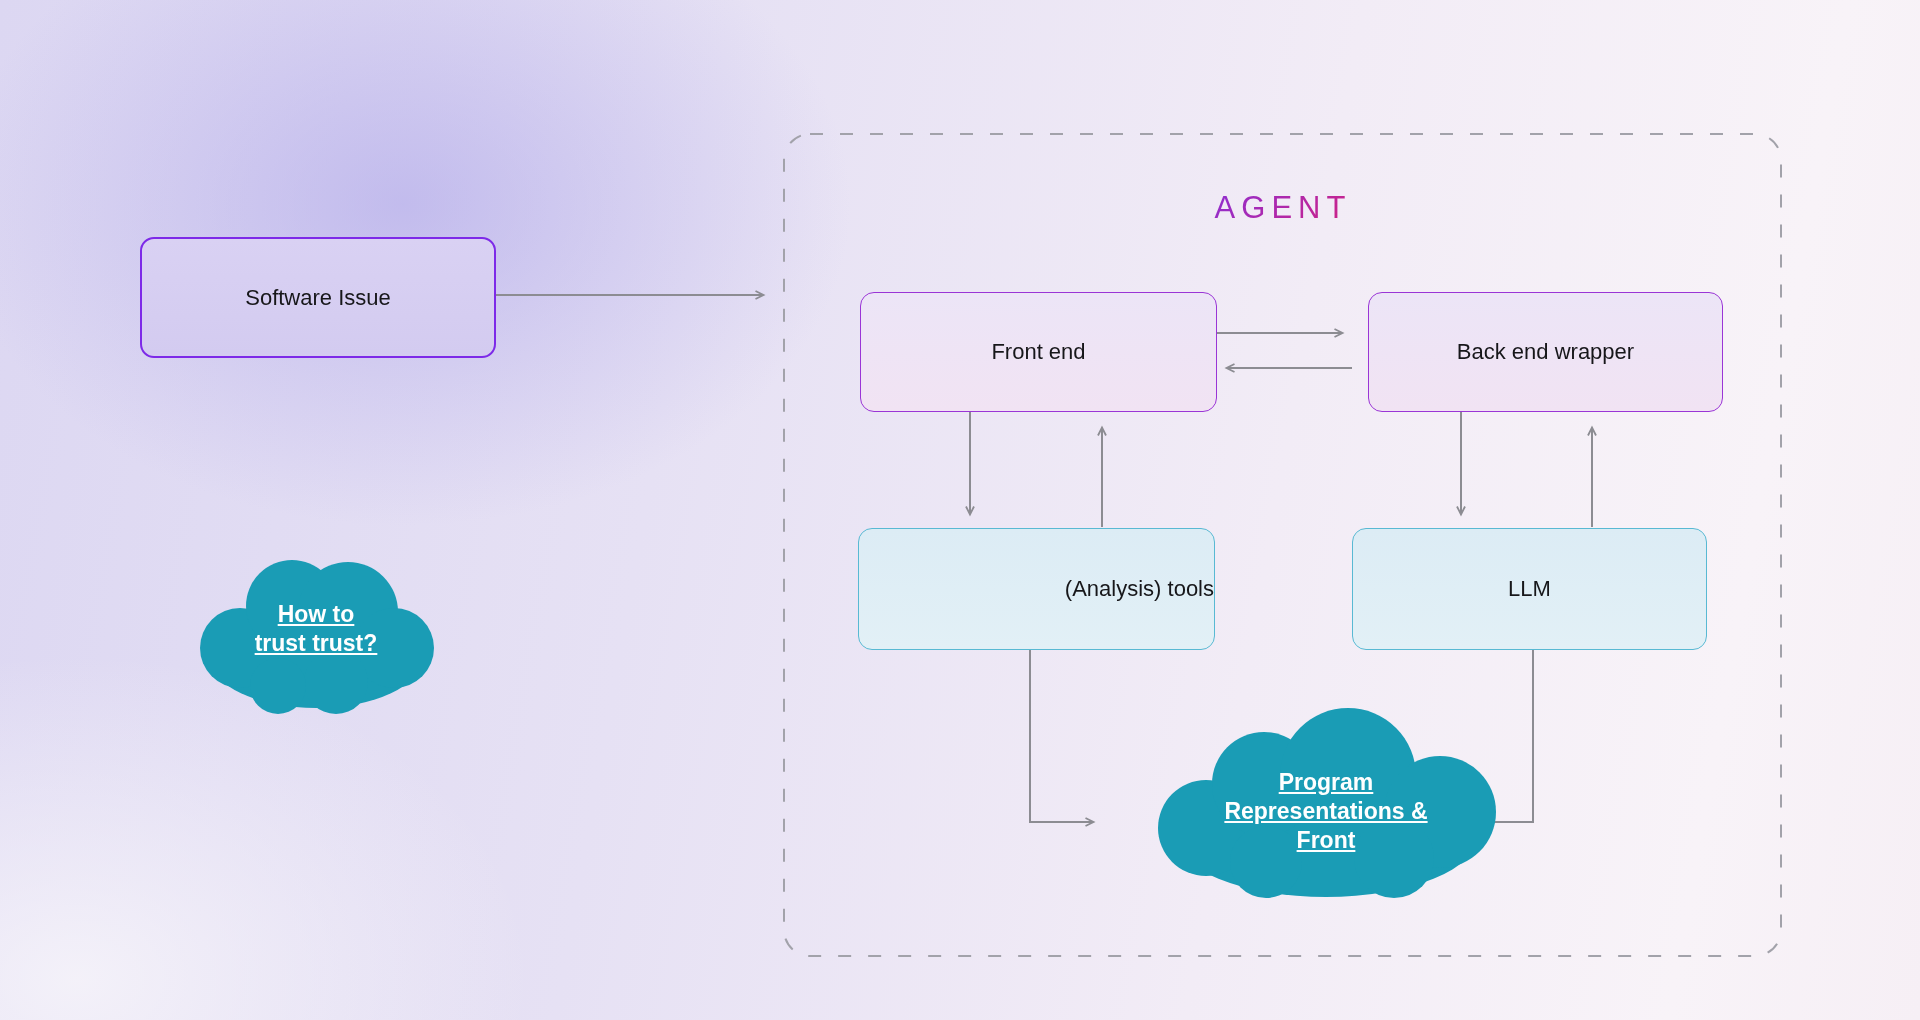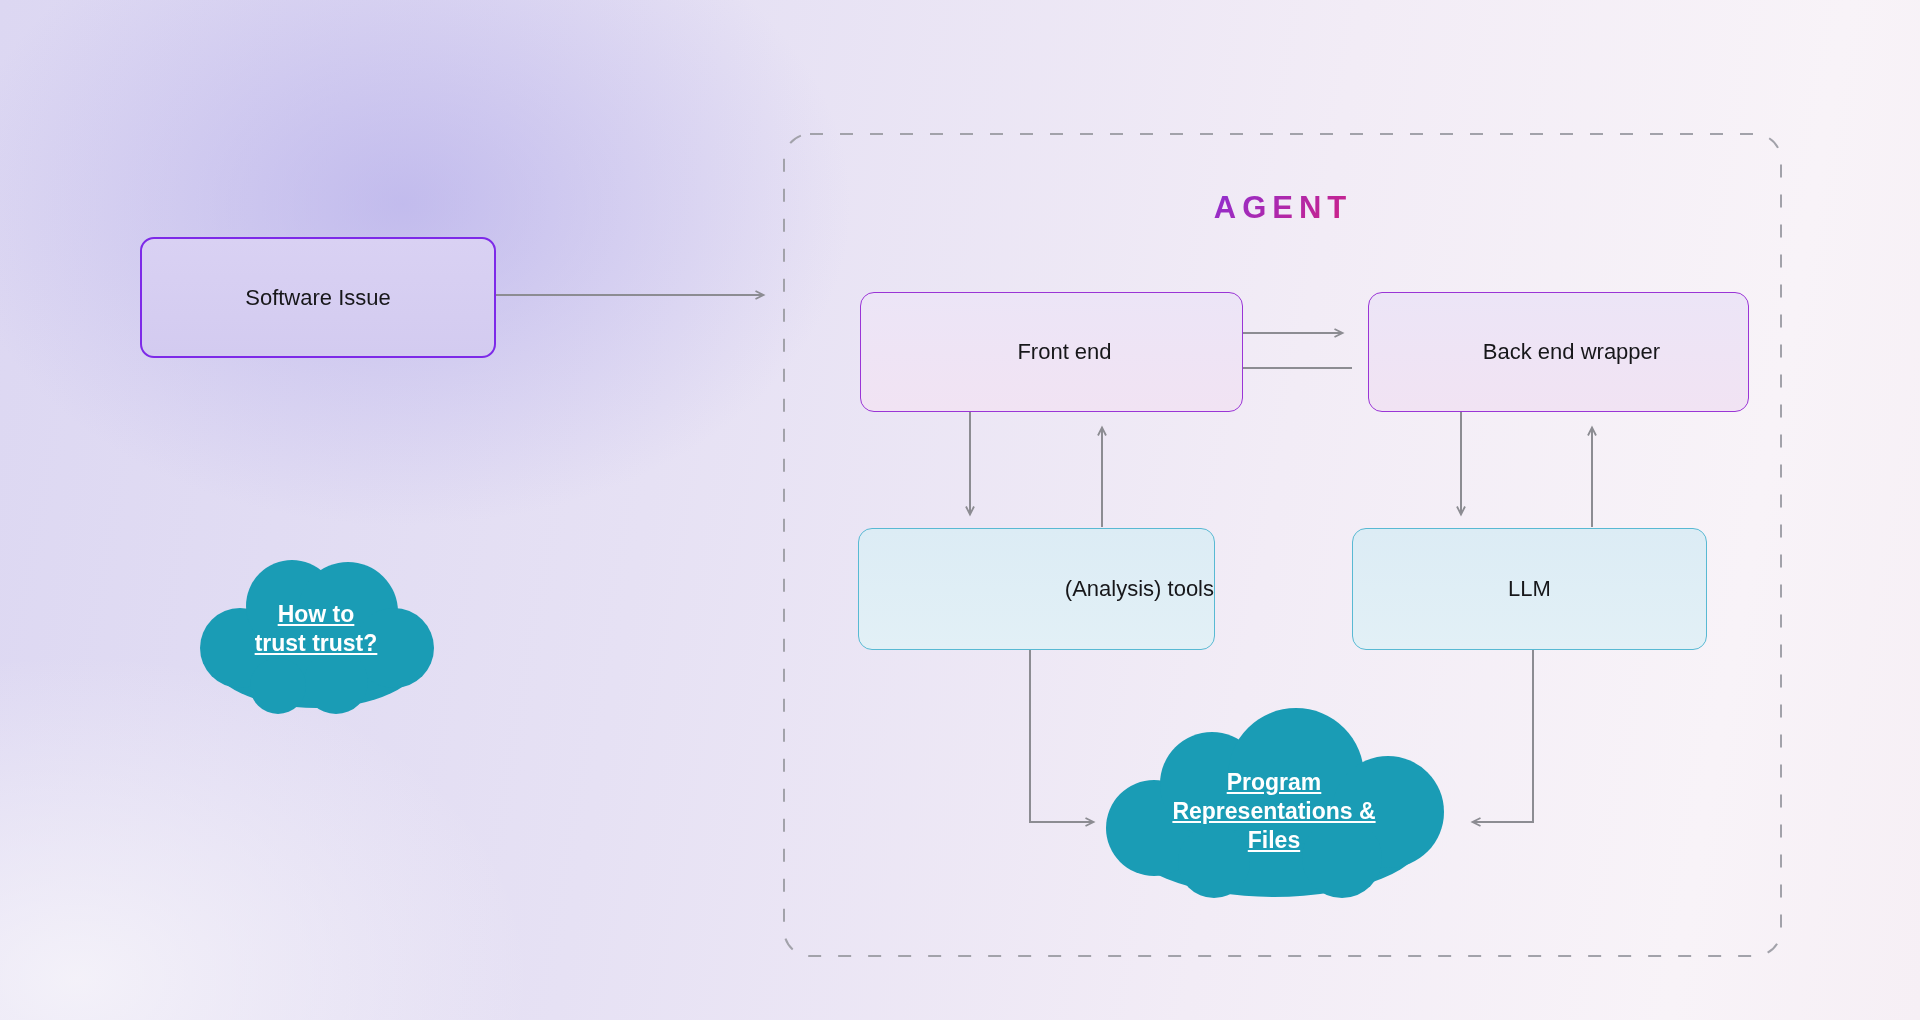--- a/index.html
+++ b/index.html
@@ -16,44 +16,43 @@
     border-radius:14px;font-size:22px;color:#17171a;text-align:center;
   }
   .node-issue{
     left:140px;top:237px;width:352px;height:117px;
     background:linear-gradient(180deg,#d9d1f3,#d3cbf0);
     border:2px solid #7d2ae8;
   }
   .node-purple{
     background:linear-gradient(180deg,#ece5f7,#f1e3f3);
     border:1.5px solid #9a35d6;
-    padding-left:26px;
   }
   .node-front{left:860px;top:292px;width:355px;height:118px;}
   .node-back{left:1352px;top:292px;width:353px;height:118px;margin-left:16px;}
   .node-teal{
     background:linear-gradient(180deg,#dcecf5,#e2f0f6);
     border:1.5px solid #58b9d3;
   }
   .node-tools{left:858px;top:528px;width:355px;height:120px;justify-content:flex-end;}
   .node-llm{left:1352px;top:528px;width:353px;height:120px;}
   .agent-title{
     position:absolute;left:1163px;top:190px;width:240px;text-align:center;
-    font-size:31px;font-weight:bold;letter-spacing:6px;
+    font-size:31px;font-weight:normal;letter-spacing:6px;
     background:linear-gradient(135deg,#8b2fd6 15%,#d4217e 85%);
     -webkit-background-clip:text;background-clip:text;color:transparent;
   }
   .cloud{position:absolute;}
   .cloud svg{position:absolute;left:0;top:0;}
   .cloud-text{
     position:absolute;width:100%;text-align:center;color:#ffffff;
     font-weight:bold;font-size:23px;line-height:1.25;text-decoration:underline;
   }
   .cloud-text span{display:block;}
-  .cloud-program{left:1092px;top:700px;width:364px;height:208px;}
+  .cloud-program{left:1144px;top:700px;width:364px;height:208px;}
   .cloud-program .cloud-text{top:68px;}
   .cloud-trust{left:186px;top:540px;width:260px;height:180px;}
   .cloud-trust .cloud-text{top:60px;}
   .overlay{position:absolute;left:0;top:0;pointer-events:none;}
 </style>
 </head>
 <body>
 
 <div class="stage">
 
@@ -111,21 +110,21 @@
         <circle cx="120" cy="84" r="52"></circle>
         <circle cx="204" cy="76" r="68"></circle>
         <circle cx="296" cy="112" r="56"></circle>
         <circle cx="250" cy="158" r="40"></circle>
         <circle cx="122" cy="162" r="36"></circle>
       </g>
     </svg>
     <div class="cloud-text">
       <span>Program</span>
       <span>Representations &amp;</span>
-      <span>Files</span>
+      <span>Front</span>
     </div>
   </div>
 
   <div class="cloud cloud-trust">
     <svg width="260" height="180" viewBox="0 0 260 180">
       <g fill="#1a9cb5">
         <ellipse cx="130" cy="118" rx="106" ry="50"></ellipse>
         <circle cx="54" cy="108" r="40"></circle>
         <circle cx="106" cy="66" r="46"></circle>
         <circle cx="162" cy="72" r="50"></circle>

